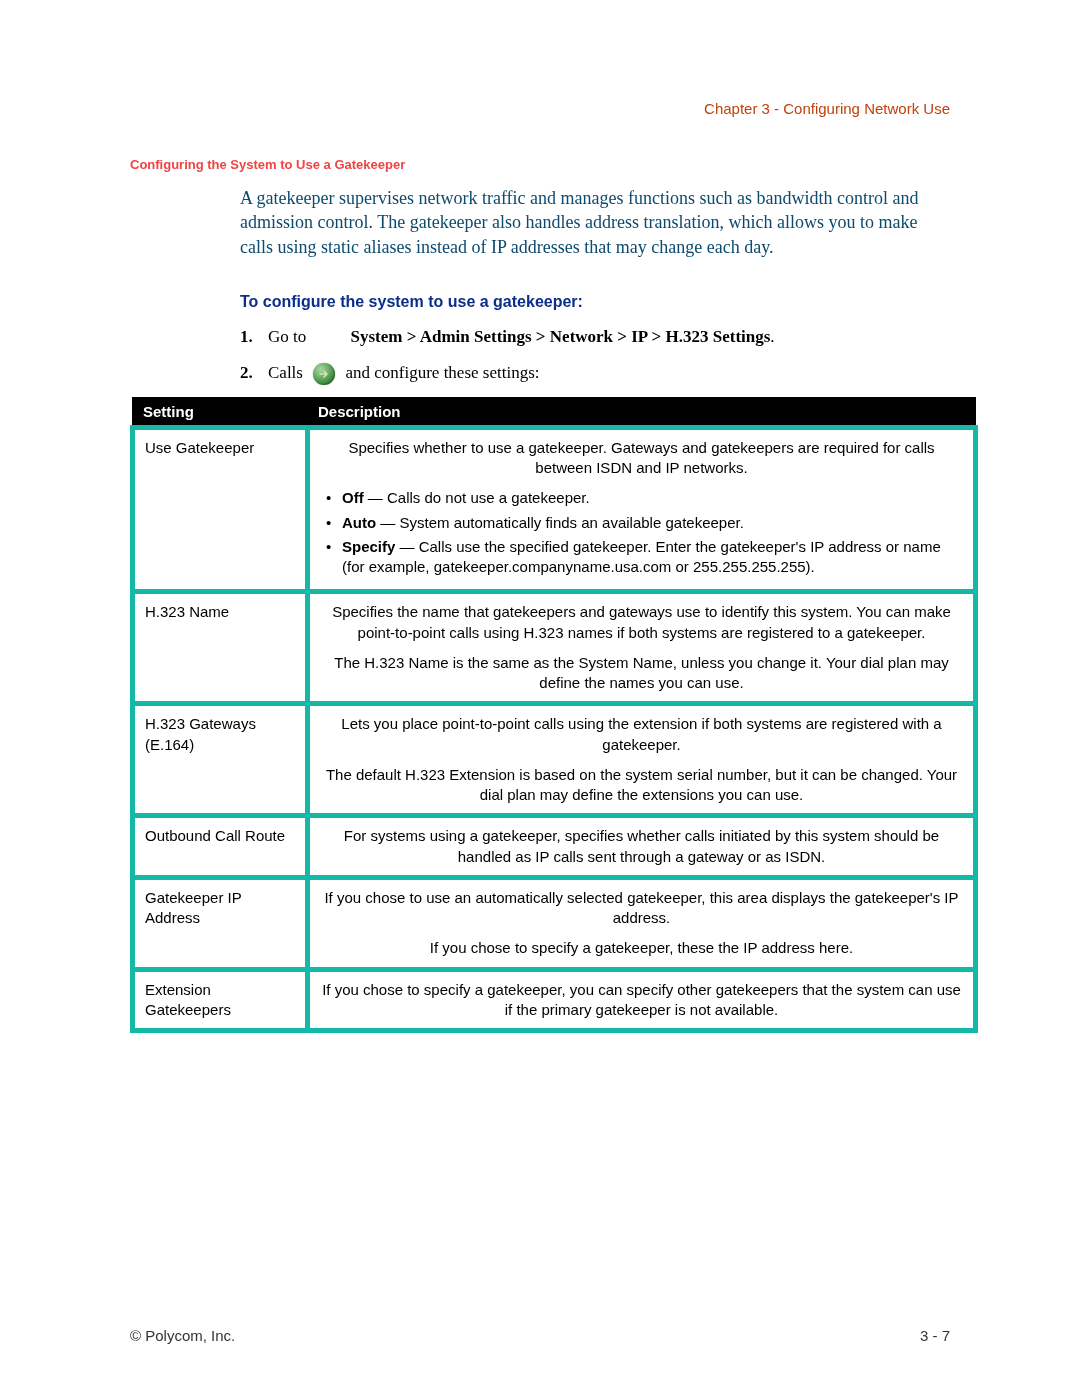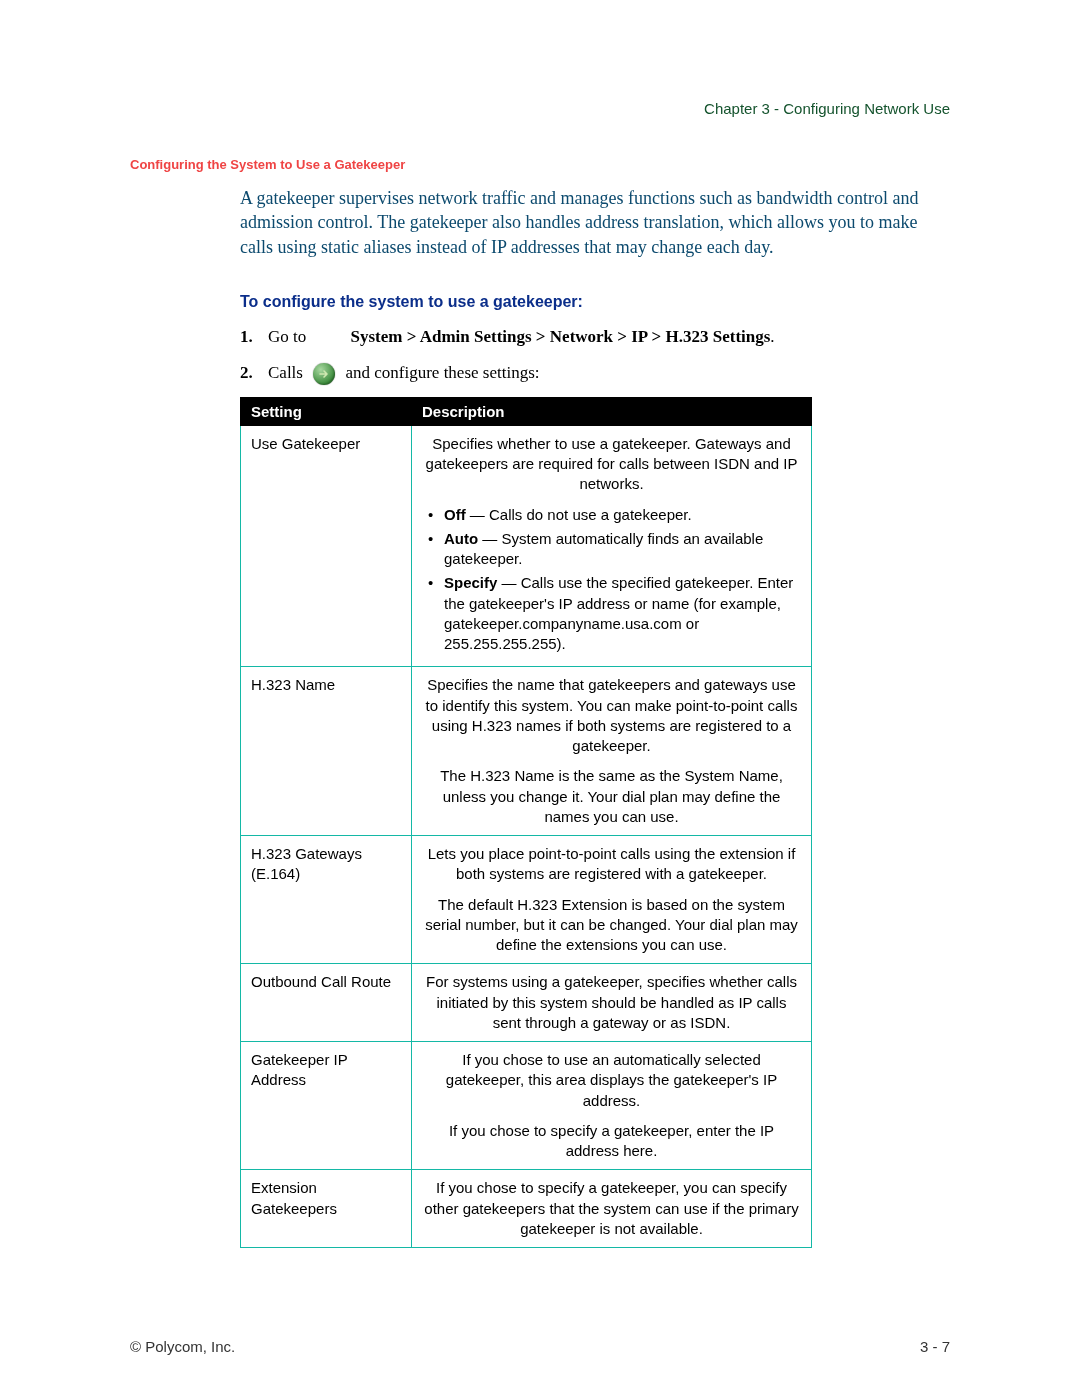--- a/index.html
+++ b/index.html
@@ -15,21 +15,21 @@
   .page {
     padding: 100px 130px 60px 130px;
     box-sizing: border-box;
     height: 100%;
     position: relative;
   }
   .chapter-header {
     text-align: right;
     font-family: "Arial Narrow", Arial, sans-serif;
     font-size: 15px;
-    color: #14532d;
+    color: #c2410c;
     margin-bottom: 40px;
   }
   .section-title {
     font-family: Arial, Helvetica, sans-serif;
     font-weight: bold;
     color: #ef4444;
     font-size: 13px;
     margin-bottom: 14px;
   }
   .body-text {
@@ -78,37 +78,36 @@
     background: radial-gradient(circle at 35% 30%, #a8d8a0, #3a8a3a 70%);
     vertical-align: middle;
     margin: 0 6px;
     box-shadow: inset -1px -1px 2px rgba(0,0,0,0.3), 0 0 1px #555;
   }
   .icon-arrow svg {
     width: 12px;
     height: 12px;
   }
   table.settings {
-    margin-left: 110px;
     border-collapse: collapse;
-    width: 572px;
+    width: 848px;
     font-family: Arial, Helvetica, sans-serif;
     font-size: 15px;
     margin-top: 8px;
   }
   table.settings th {
     background: #000;
     color: #fff;
     text-align: left;
     padding: 5px 10px;
     font-weight: bold;
     border: 1px solid #000;
   }
   table.settings td {
-    border: 1px solid #14b8a6;
+    border: 5px solid #14b8a6;
     padding: 8px 10px;
     vertical-align: top;
     line-height: 1.35;
   }
   table.settings td.col-setting {
     width: 150px;
   }
   table.settings ul {
     margin: 6px 0 0 0;
     padding-left: 22px;
@@ -127,21 +126,21 @@
   }
   .desc-para {
     margin: 0 0 10px 0;
     text-align: center;
   }
   .desc-para:last-child {
     margin-bottom: 0;
   }
   .footer {
     position: absolute;
-    bottom: 42px;
+    bottom: 53px;
     left: 130px;
     right: 130px;
     display: flex;
     justify-content: space-between;
     font-family: "Arial Narrow", Arial, sans-serif;
     font-size: 15px;
     color: #333;
   }
 </style>
 </head>
@@ -214,21 +213,21 @@
       <tr>
         <td class="col-setting">Outbound Call Route</td>
         <td>
           <p class="desc-para">For systems using a gatekeeper, specifies whether calls initiated by this system should be handled as IP calls sent through a gateway or as ISDN.</p>
         </td>
       </tr>
       <tr>
         <td class="col-setting">Gatekeeper IP Address</td>
         <td>
           <p class="desc-para">If you chose to use an automatically selected gatekeeper, this area displays the gatekeeper's IP address.</p>
-          <p class="desc-para">If you chose to specify a gatekeeper, enter the IP address here.</p>
+          <p class="desc-para">If you chose to specify a gatekeeper, these the IP address here.</p>
         </td>
       </tr>
       <tr>
         <td class="col-setting">Extension Gatekeepers</td>
         <td>
           <p class="desc-para">If you chose to specify a gatekeeper, you can specify other gatekeepers that the system can use if the primary gatekeeper is not available.</p>
         </td>
       </tr>
     </tbody>
   </table>

